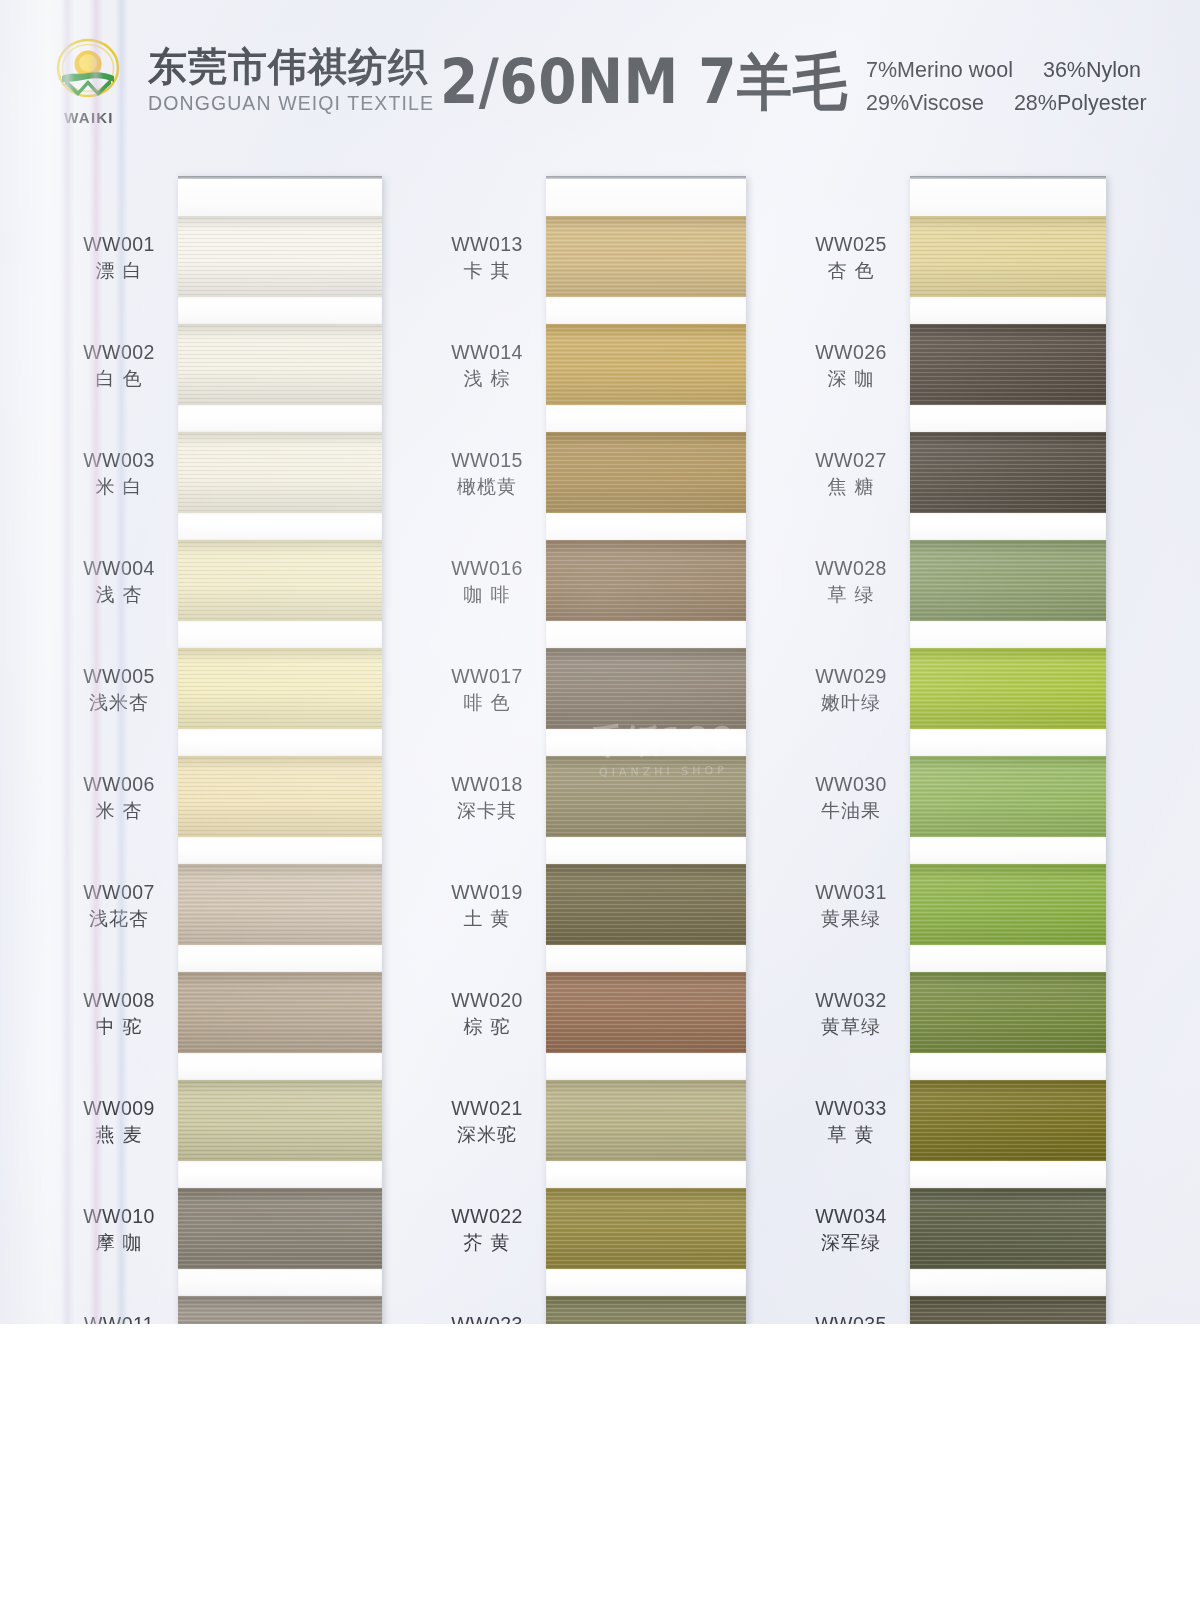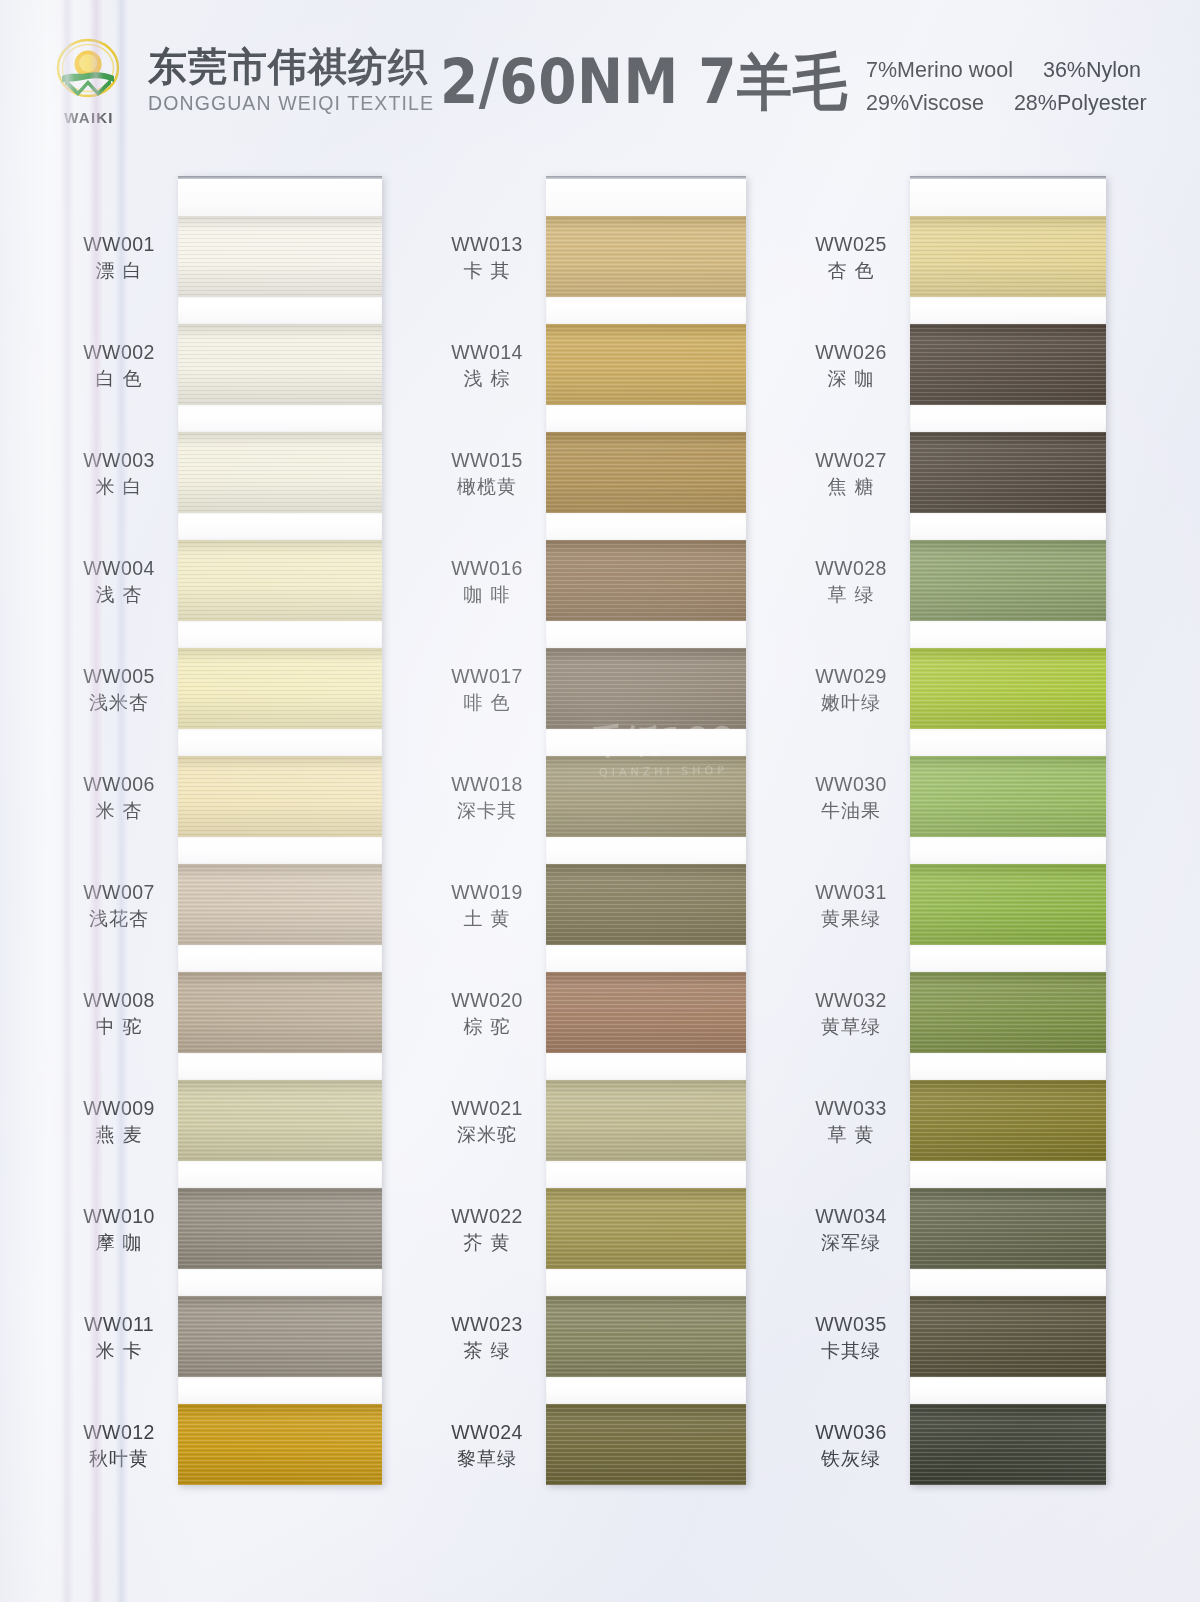--- a/index.html
+++ b/index.html
@@ -7,21 +7,21 @@
     padding: 0;
     background: #ffffff;
   }
   body {
     font-family: "Liberation Sans", "DejaVu Sans", sans-serif;
   }
 
   #page {
     position: relative;
     width: 1200px;
-    height: 1602px;
+    height: 1324px;
     overflow: hidden;
     background:
       linear-gradient(115deg, #f2f3f8 0%, #eceef6 22%, #f4f5fa 48%, #eaecf5 72%, #f1f2f8 100%);
   }
 
   
   #paper-texture {
     position: absolute;
     inset: 0;
     background:

